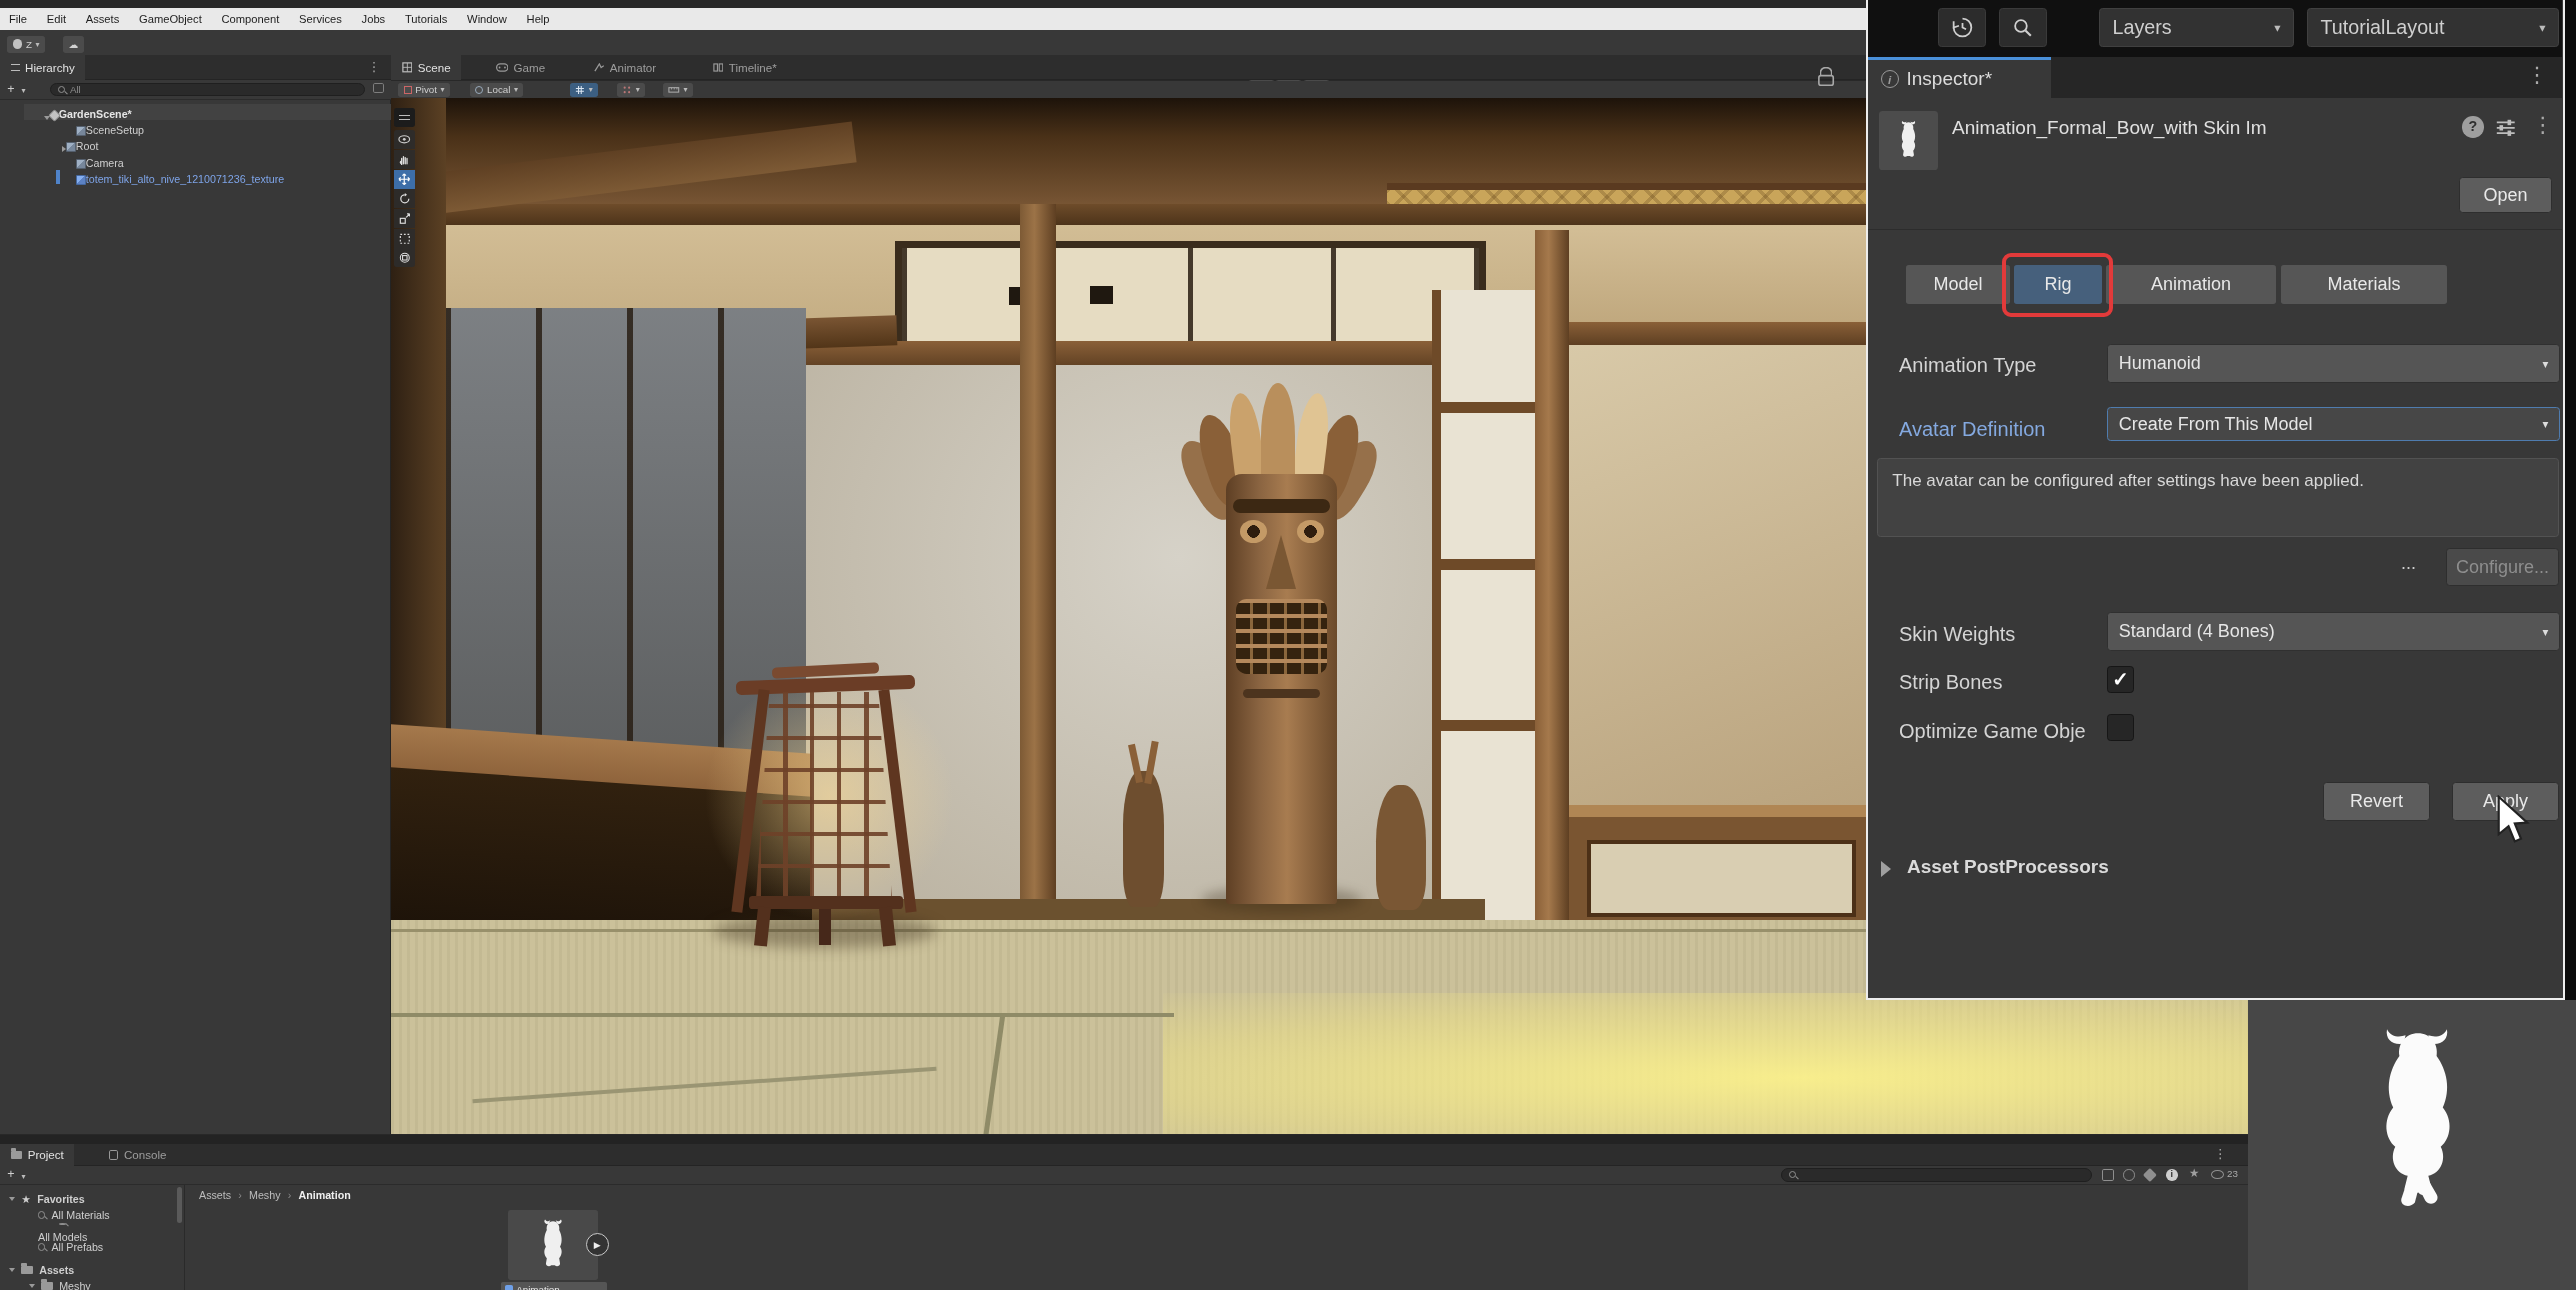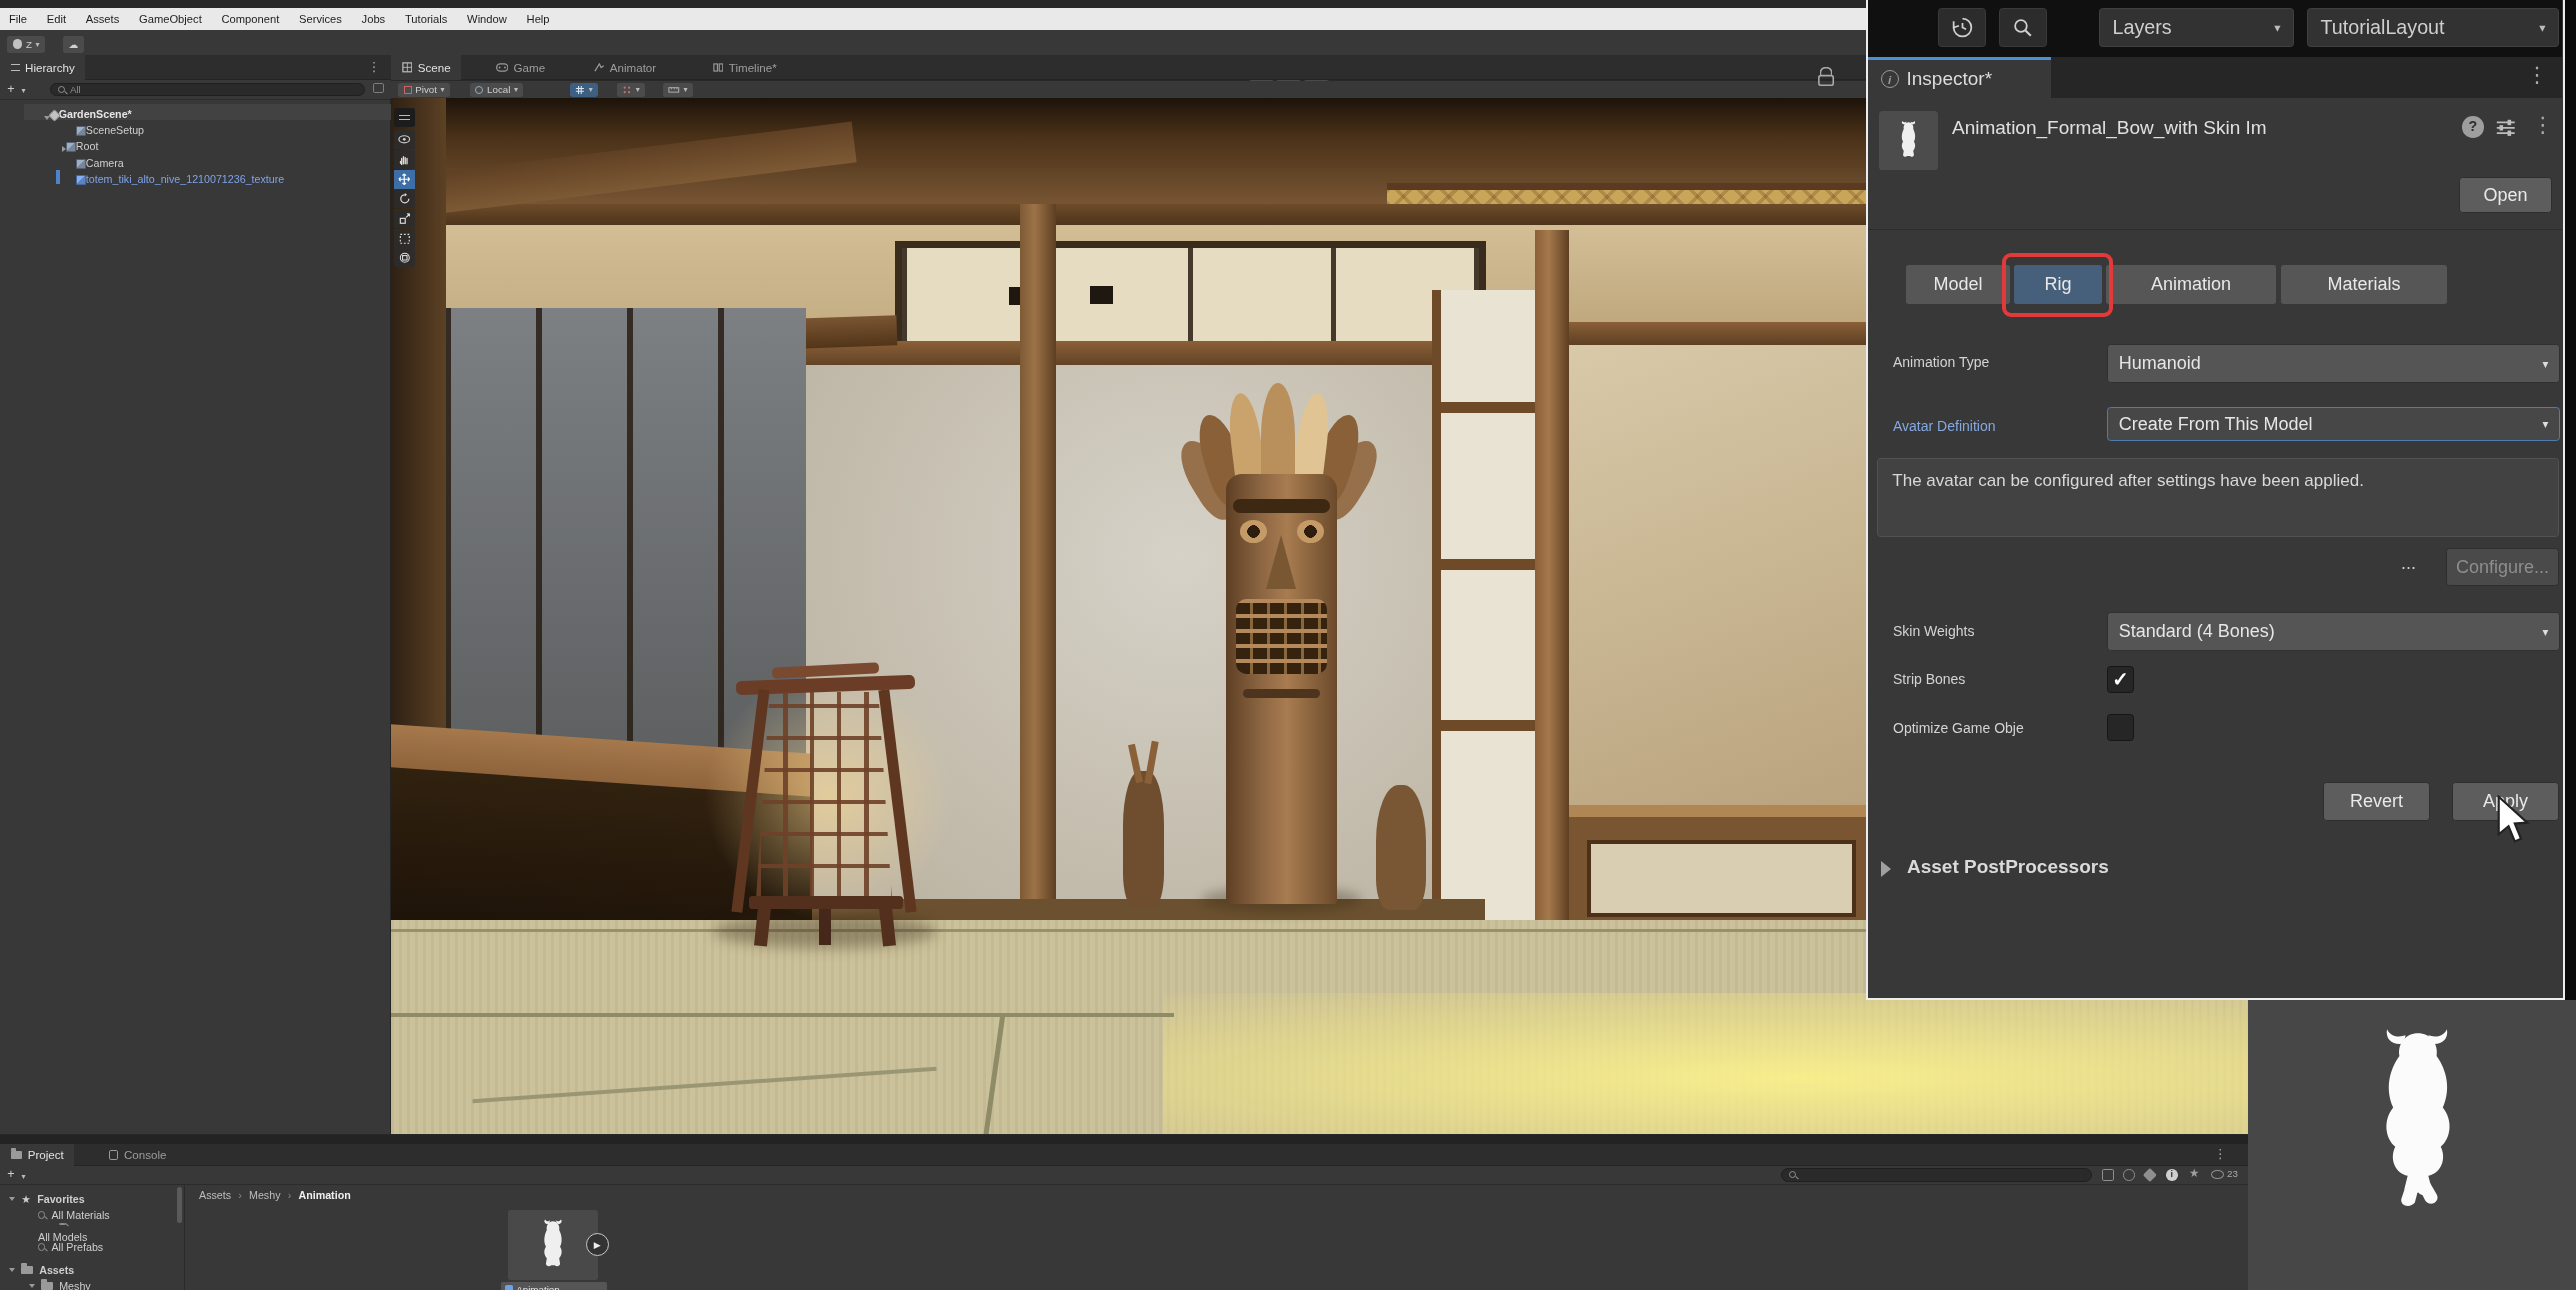--- a/index.html
+++ b/index.html
@@ -38,21 +38,21 @@
   .hrow{position:absolute;height:16px;display:flex;align-items:flex-end;gap:0;font-size:10.7px;color:#cfcfcf;white-space:nowrap;margin-left:24px;}
   
   .inspector{left:1866px;top:0;width:699px;height:1000px;background:#383838;border-left:2.7px solid #ededed;border-right:2.7px solid #ededed;border-bottom:2.7px solid #ededed;z-index:50;}
   .itoprow{position:absolute;left:0;top:0;width:694px;height:57px;background:#101010;}
   .ibtn{position:absolute;top:8px;height:39px;background:#2c2c2c;border:0.9px solid #3a3a3a;border-radius:3.6px;display:flex;align-items:center;justify-content:center;color:#cfcfcf;}
   .idd{position:absolute;top:8px;height:39px;background:#323232;border:0.9px solid #404040;border-radius:3.6px;display:flex;align-items:center;font-size:19.7px;color:#cfcfcf;padding:0 12.5px;justify-content:space-between;}
   .itabbar{position:absolute;left:0;top:57px;width:694px;height:41px;background:#262626;}
   .itab{position:absolute;left:0;top:0;width:183px;height:41px;background:#383838;border-top:3.6px solid #4a90d9;display:flex;align-items:center;gap:8px;padding:0 12.5px;font-size:19px;color:#dcdcdc;}
   .infocirc{display:inline-flex;width:18px;height:18px;border:1.8px solid #9a9a9a;border-radius:50%;color:#9a9a9a;font-size:11.6px;align-items:center;justify-content:center;font-style:italic;font-weight:bold;}
   .ibutton{position:absolute;background:#5d5d5d;border:0.9px solid #2e2e2e;border-radius:3.6px;color:#e9e9e9;font-size:18px;display:flex;align-items:center;justify-content:center;}
-  .ilabel{position:absolute;left:25px;font-size:14px;color:#d4d4d4;white-space:nowrap;}
+  .ilabel{position:absolute;left:31px;font-size:20px;color:#d4d4d4;white-space:nowrap;}
   .idropdown{position:absolute;left:239px;width:453px;height:39px;background:#555;border:0.9px solid #303030;border-radius:3.6px;display:flex;align-items:center;justify-content:space-between;padding:0 10.7px;font-size:18px;color:#e6e6e6;}
   .icheck{position:absolute;left:239px;width:27px;height:27px;background:#262626;border:1.8px solid #161616;border-radius:3.6px;color:#fff;font-size:19.7px;font-weight:bold;display:flex;align-items:center;justify-content:center;line-height:1;}
   .itabbtn{position:absolute;top:265px;height:39px;background:#565656;border-radius:2.7px;display:flex;align-items:center;justify-content:center;font-size:18px;color:#e8e8e8;}
   
   .scene-content{left:391px;top:98px;width:2185px;height:1036px;overflow:hidden;background:#c6bc92;}
   .toolcell{position:absolute;width:21.5px;height:19px;background:rgba(44,44,44,.88);display:flex;align-items:center;justify-content:center;}
   
   .prow{position:absolute;height:16px;display:flex;align-items:center;gap:6.3px;font-size:10.7px;color:#cfcfcf;white-space:nowrap;}
   .sm{font-size:9.8px;color:#aaa;}
 </style>

